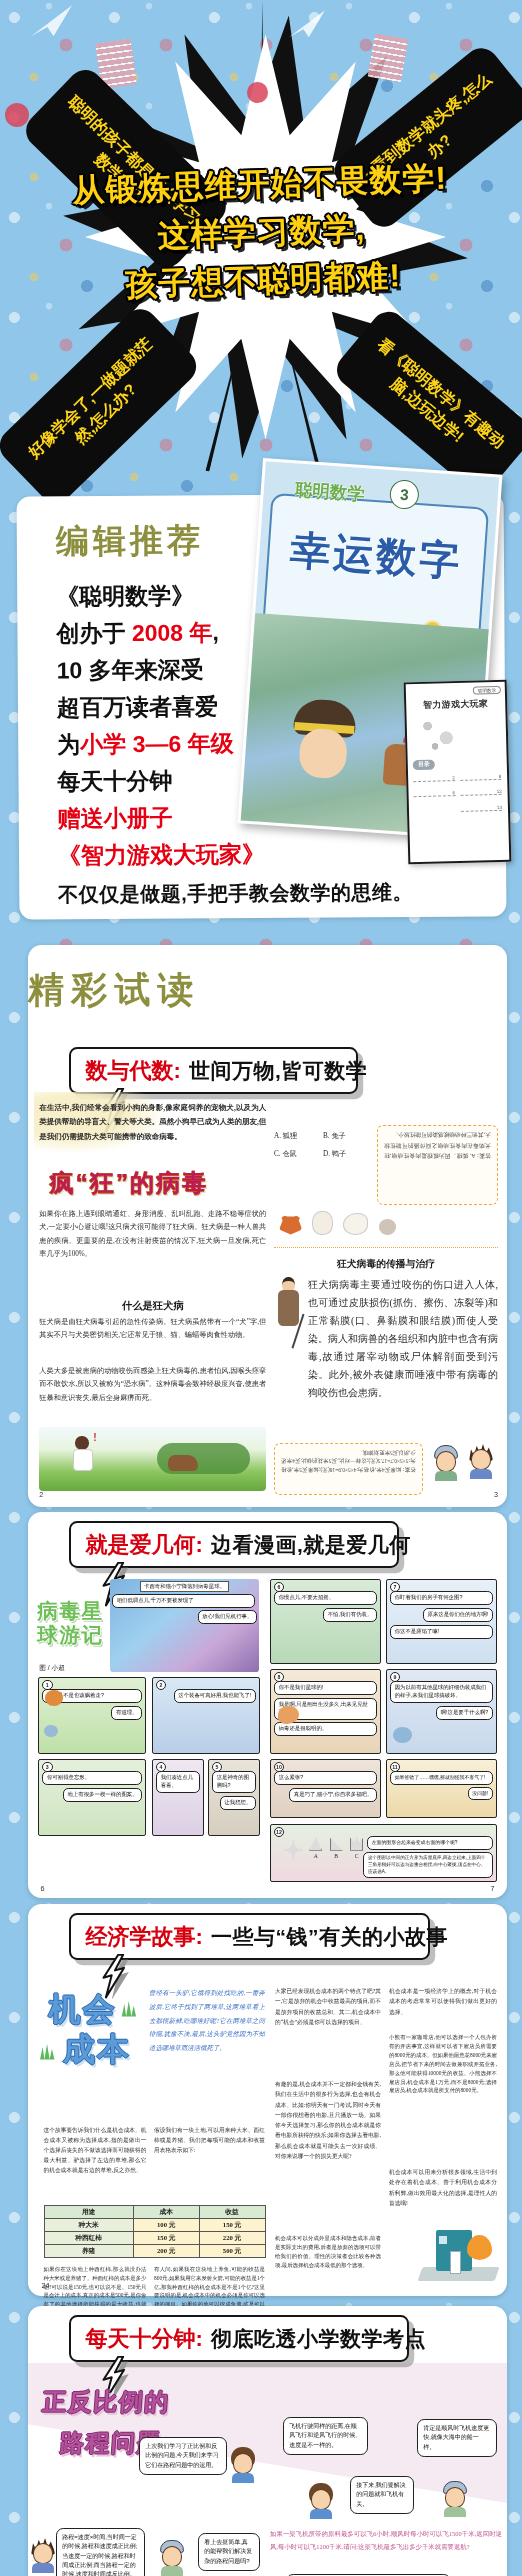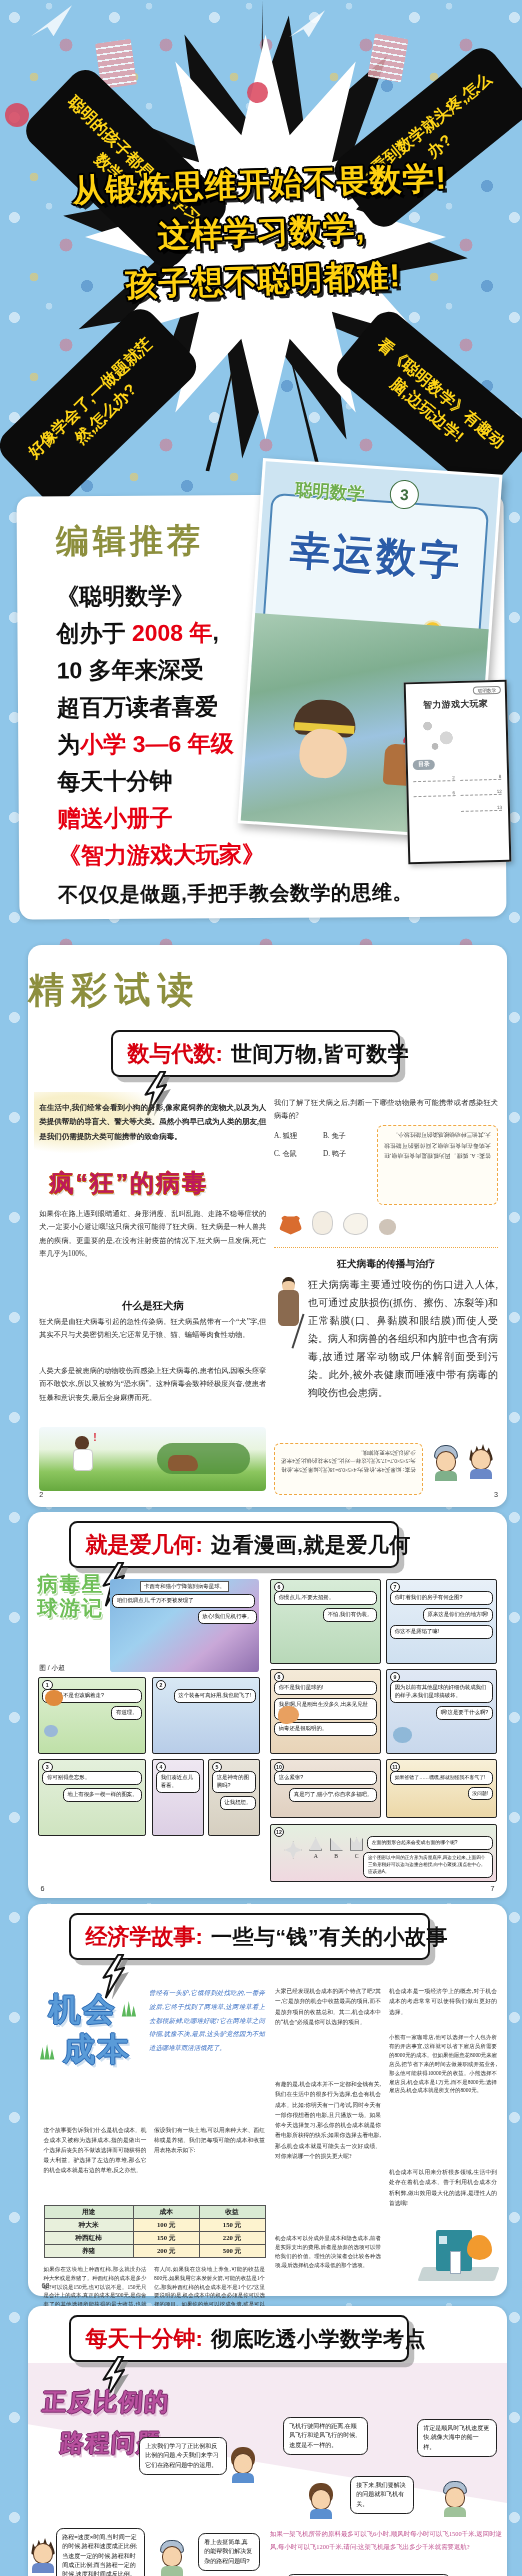--- a/index.html
+++ b/index.html
@@ -174,21 +174,21 @@
       <div style="border-bottom:0.5px dashed #999;font-size:4.6px;color:#666;text-align:right;"><span>8</span></div>
       <div style="border-bottom:0.5px dashed #999;font-size:4.6px;color:#666;text-align:right;"><span>6</span></div>
       <div style="border-bottom:0.5px dashed #999;font-size:4.6px;color:#666;text-align:right;"><span>12</span></div>
       <div style="border-bottom:0.5px dashed #999;font-size:4.6px;color:#666;text-align:right;grid-column:2;"><span>13</span></div>
     </div>
   </div>
 
   <div class="card" style="top:945px;height:562px;">
     <div class="abs sec-big" style="left:0;top:20.6px;width:100%;text-align:left;">精彩试读</div>
 
-    <div class="hdr" style="left:41px;top:85px;width:289px;margin-left:42px;">
+    <div class="hdr" style="left:41px;top:102px;width:289px;">
       <span class="hdr-red">数与代数:</span>
       <span class="hdr-black">世间万物,皆可数学</span>
       <svg class="tail" viewBox="0 0 70 110">
         <polygon points="44,10 10,64 28,58 16,108 58,40 38,46 56,10" fill="#9a9a9a" transform="translate(6,4)"></polygon>
         <polygon points="38,2 2,58 22,52 8,106 52,34 30,40 50,2" fill="#fff" stroke="#111" stroke-width="5" stroke-linejoin="round"></polygon>
       </svg>
     </div>
 
     <div class="abs" style="left:11.3px;top:152px;width:227px;height:402px;">
       <div class="abs" style="left:-5.2px;top:-5.2px;width:134px;height:62px;background:radial-gradient(ellipse at 30% 40%, rgba(247,238,196,.9) 40%, transparent 70%);"></div>
@@ -204,21 +204,20 @@
         <div class="abs" style="left:118px;top:15.5px;width:93px;height:31px;border-radius:20.6px;background:#4f8f3a;opacity:.8;"></div>
         <div class="abs" style="left:36px;top:9.3px;width:13.4px;height:13.4px;border-radius:50%;background:#5a3a26;"></div>
         <div class="abs" style="left:34px;top:21.6px;width:17.5px;height:20.6px;border-radius:4.1px;background:#fff;border:0.5px solid #ccc;"></div>
         <div class="abs" style="left:129px;top:28px;width:30px;height:15.5px;border-radius:7.2px 10.3px 5.2px 5.2px;background:#8a5a34;"></div>
         <div class="abs" style="left:54px;top:5.2px;color:#d9303f;font-weight:bold;font-size:10.3px;">!</div>
       </div>
       <div class="pageno" style="left:0;bottom:0;">2</div>
     </div>
 
     <div class="abs" style="left:246px;top:152px;width:224px;height:402px;">
-      <div class="abs bt" style="left:0;top:0;width:100%;font-size:7.2px;line-height:1.8;">我们了解了狂犬病之后,判断一下哪些动物最有可能携带或者感染狂犬病毒的?</div>
       <div class="abs bt" style="left:0;top:34px;font-size:7.2px;">A. 狐狸</div>
       <div class="abs bt" style="left:49px;top:34px;font-size:7.2px;">B. 兔子</div>
       <div class="abs bt" style="left:0;top:52px;font-size:7.2px;">C. 仓鼠</div>
       <div class="abs bt" style="left:49px;top:52px;font-size:7.2px;">D. 鸭子</div>
       <div class="ansbox" style="left:103px;top:28px;width:121px;height:80px;">
         <span class="flip">答案: A. 狐狸。因为狐狸是肉食性动物,狂犬病毒在肉食性动物之间传播的可能性较大,其他三种动物被感染的可能性较小。</span>
       </div>
       <div class="abs" style="left:5.2px;top:114px;display:flex;gap:10.3px;align-items:flex-end;">
         <span style="width:23px;height:20.6px;background:#d96c2f;border-radius:50% 50% 45% 45%;display:inline-block;clip-path:polygon(15% 30%,0 0,35% 12%,65% 12%,100% 0,85% 30%,100% 75%,50% 100%,0 75%);"></span>
         <span style="width:18.5px;height:21.6px;background:#f3ede2;border:0.5px solid #ccc;border-radius:45%;display:inline-block;"></span>
@@ -255,21 +254,21 @@
   <div class="card" style="top:1512px;height:386px;">
     <div class="hdr" style="left:41px;top:9.3px;width:330px;">
       <span class="hdr-red">就是爱几何:</span>
       <span class="hdr-black">边看漫画,就是爱几何</span>
       <svg class="tail" viewBox="0 0 70 110">
         <polygon points="44,10 10,64 28,58 16,108 58,40 38,46 56,10" fill="#9a9a9a" transform="translate(6,4)"></polygon>
         <polygon points="38,2 2,58 22,52 8,106 52,34 30,40 50,2" fill="#fff" stroke="#111" stroke-width="5" stroke-linejoin="round"></polygon>
       </svg>
     </div>
 
-    <div class="abs ct" style="left:9.3px;top:60px;width:67px;">
+    <div class="abs ct" style="left:9.3px;top:87px;width:67px;">
       <span>病毒星球游记</span>
     </div>
     <div class="abs" style="left:11.3px;top:152px;font-size:6.7px;color:#333;">图 / 小超</div>
 
     <div class="abs" style="left:82px;top:67px;width:149px;height:93px;border-radius:3.1px;overflow:hidden;
                 background:linear-gradient(140deg,#7fb3e0 0%,#9fd0ef 40%,#c9a8d8 70%,#8e6fae 100%);padding:2.1px;box-sizing:border-box;display:flex;flex-direction:column;gap:2.1px;">
       <div style="background:#fff;border:0.5px solid #555;font-size:5.4px;padding:1px 3.1px;align-self:center;color:#222;">卡西奇和猫小宁降落到病毒星球。</div>
       <div class="cb">咱们低调点儿,千万不要被发现了</div>
       <div class="cb r">放心!我们见机行事。</div>
     </div>
@@ -409,21 +408,21 @@
     <div class="abs bt" style="left:361px;top:263px;width:108px;font-size:5.7px;line-height:1.8;">机会成本可以用来分析很多领域,生活中到处存在着机会成本。善于利用机会成本分析利弊,做出效用最大化的选择,是理性人的首选哦!</div>
 
     <div class="abs" style="left:392px;top:322px;width:77px;height:57px;">
       <div class="abs" style="left:0;top:41px;width:77px;height:14.4px;background:#c8d4d4;transform:skewX(-20deg);border-radius:2.1px;"></div>
       <div class="abs" style="left:15.5px;top:4.1px;width:36px;height:41px;background:#2e8b9a;border-radius:2.1px;"></div>
       <div class="abs" style="left:47px;top:9.3px;width:25px;height:25px;background:#f29a2e;border-radius:50% 50% 50% 50%/60% 60% 40% 40%;"></div>
       <div class="abs" style="left:30px;top:25px;width:9.3px;height:20.6px;background:#fff;border:0.5px solid #9ab;"></div>
       <div class="abs" style="left:18.5px;top:10.3px;width:8.2px;height:8.2px;background:#cfe8ef;"></div>
     </div>
 
-    <div class="pageno" style="left:13.4px;bottom:6.2px;">68</div>
+    <div class="pageno" style="left:13.4px;bottom:6.2px;">24</div>
   </div>
 
   <div class="card" style="top:2306px;height:451px;">
     <div class="abs" style="left:0;top:57px;width:100%;height:175px;background:#f2e3ee;clip-path:polygon(0 0,100% 0,100% 80%,0 35%);opacity:.75;"></div>
 
     <div class="hdr" style="left:41px;top:9.3px;width:340px;">
       <span class="hdr-red">每天十分钟:</span>
       <span class="hdr-black">彻底吃透小学数学考点</span>
       <svg class="tail" viewBox="0 0 70 110">
         <polygon points="44,10 10,64 28,58 16,108 58,40 38,46 56,10" fill="#9a9a9a" transform="translate(6,4)"></polygon>

